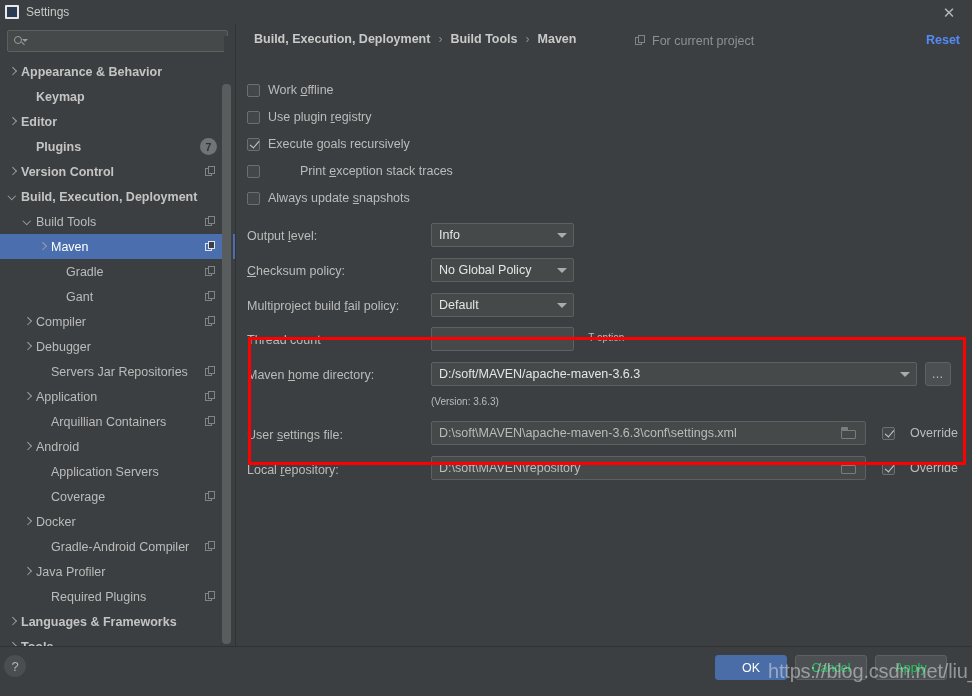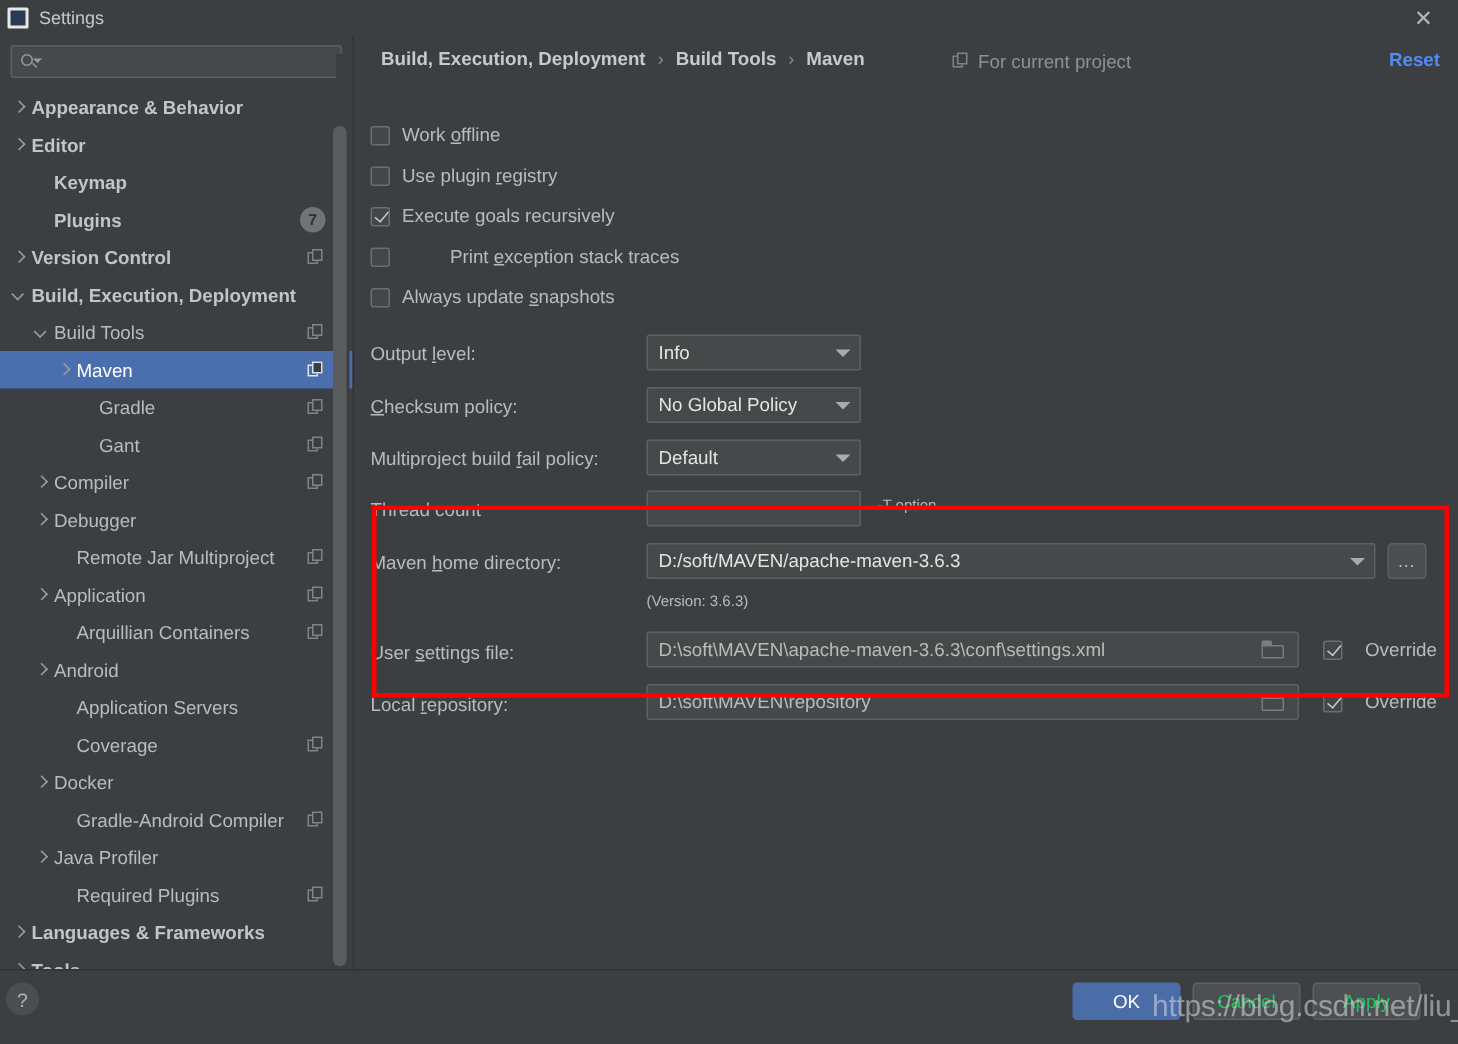--- a/index.html
+++ b/index.html
@@ -238,28 +238,28 @@
         </span>
         <input class="search-input" type="text" value="" style="">
       </div>
     </div>
     <div class="tree" id="tree">
         <div class="tree-row" style="padding-left: 7px;">
           <span class="arrow right"></span>
           <span class="row-label bold">Appearance &amp; Behavior</span>
           <span class="spacer"></span>
         </div>
+        <div class="tree-row" style="padding-left: 22px;">
+          <span class="arrow "></span>
+          <span class="row-label bold">Keymap</span>
+          <span class="spacer"></span>
+        </div>
         <div class="tree-row" style="padding-left: 7px;">
           <span class="arrow right"></span>
           <span class="row-label bold">Editor</span>
-          <span class="spacer"></span>
-        </div>
-        <div class="tree-row" style="padding-left: 22px;">
-          <span class="arrow "></span>
-          <span class="row-label bold">Keymap</span>
           <span class="spacer"></span>
         </div>
         <div class="tree-row" style="padding-left: 22px;">
           <span class="arrow "></span>
           <span class="row-label bold">Plugins</span>
           <span class="spacer"></span>
           <span class="badge">7</span>
         </div>
         <div class="tree-row" style="padding-left: 7px;">
           <span class="arrow right"></span>
@@ -320,21 +320,21 @@
             <span class="g2"></span>
           </span>
         </div>
         <div class="tree-row" style="padding-left: 22px;">
           <span class="arrow right"></span>
           <span class="row-label">Debugger</span>
           <span class="spacer"></span>
         </div>
         <div class="tree-row" style="padding-left: 37px;">
           <span class="arrow "></span>
-          <span class="row-label">Remote Jar Multiproject</span>
+          <span class="row-label">Servers Jar Repositories</span>
           <span class="spacer"></span>
           <span class="copy-icon">
             <span class="g1"></span>
             <span class="g2"></span>
           </span>
         </div>
         <div class="tree-row" style="padding-left: 22px;">
           <span class="arrow right"></span>
           <span class="row-label">Application</span>
           <span class="spacer"></span>

